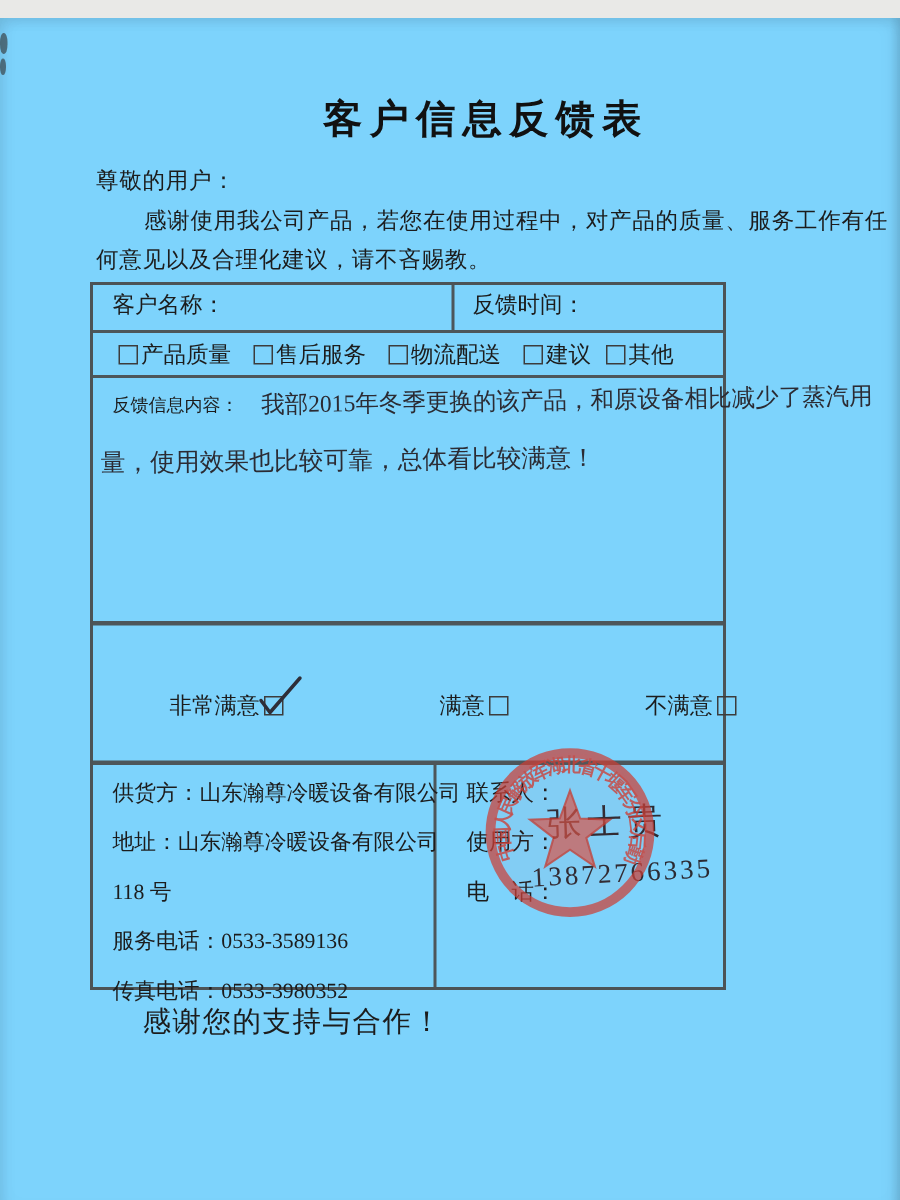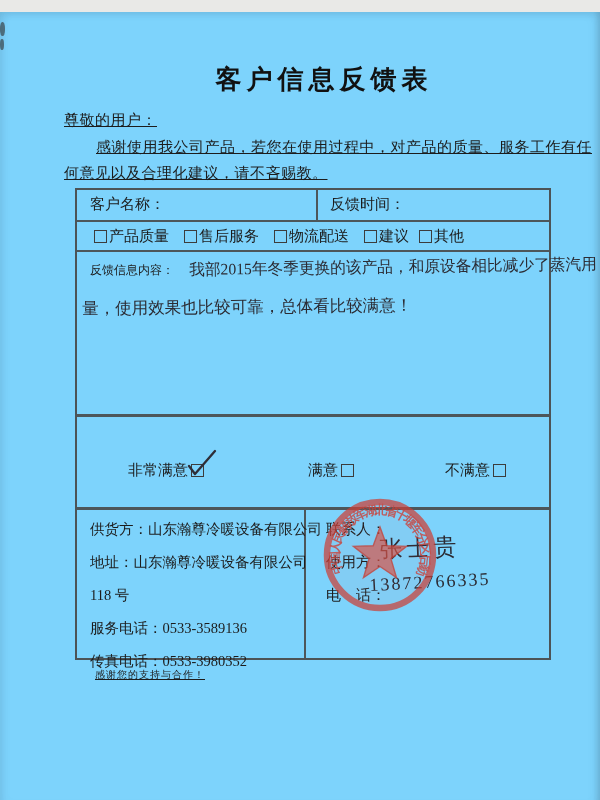--- a/index.html
+++ b/index.html
@@ -11,29 +11,29 @@
                inset 4px 0 10px rgba(0,0,0,.035),
                inset -4px 0 12px rgba(0,0,0,.05),
                inset 0 -5px 14px rgba(0,0,0,.03);
   }
   .abs{position:absolute;}
   .title{
     left:24px;top:50px;width:600px;text-align:center;
     font-family:"Liberation Sans",sans-serif;
     font-size:26px;font-weight:bold;letter-spacing:5px;color:#111;
   }
-  .bodytext{font-size:15px;letter-spacing:.5px;white-space:nowrap;text-decoration:underline;}
+  .bodytext{font-size:15px;letter-spacing:.5px;white-space:nowrap;}
   .greeting{left:64px;top:99px;}
   .intro1{left:96px;top:126px;}
   .intro2{left:64px;top:152px;}
-  .footer{left:95px;top:656px;font-size:10px;letter-spacing:1px;}
+  .footer{left:95px;top:656px;font-size:19px;letter-spacing:1px;}
 
   
   .form-table{
-    left:75px;top:176px;width:476px;height:472px;
+    left:60px;top:176px;width:424px;height:472px;
     border:2px solid rgba(72,72,72,.92);box-sizing:border-box;
     background:transparent;
   }
   .trow{box-sizing:border-box;border-bottom:2px solid rgba(72,72,72,.9);position:relative;overflow:visible;}
   .trow.thick{border-bottom-width:3px;}
   .trow:last-child{border-bottom:none;}
   .r1{height:32px;display:flex;}
   .r2{height:30px;display:flex;align-items:center;padding-left:13px;font-size:15px;}
   .r3{height:165px;}
   .r4{height:93px;}

